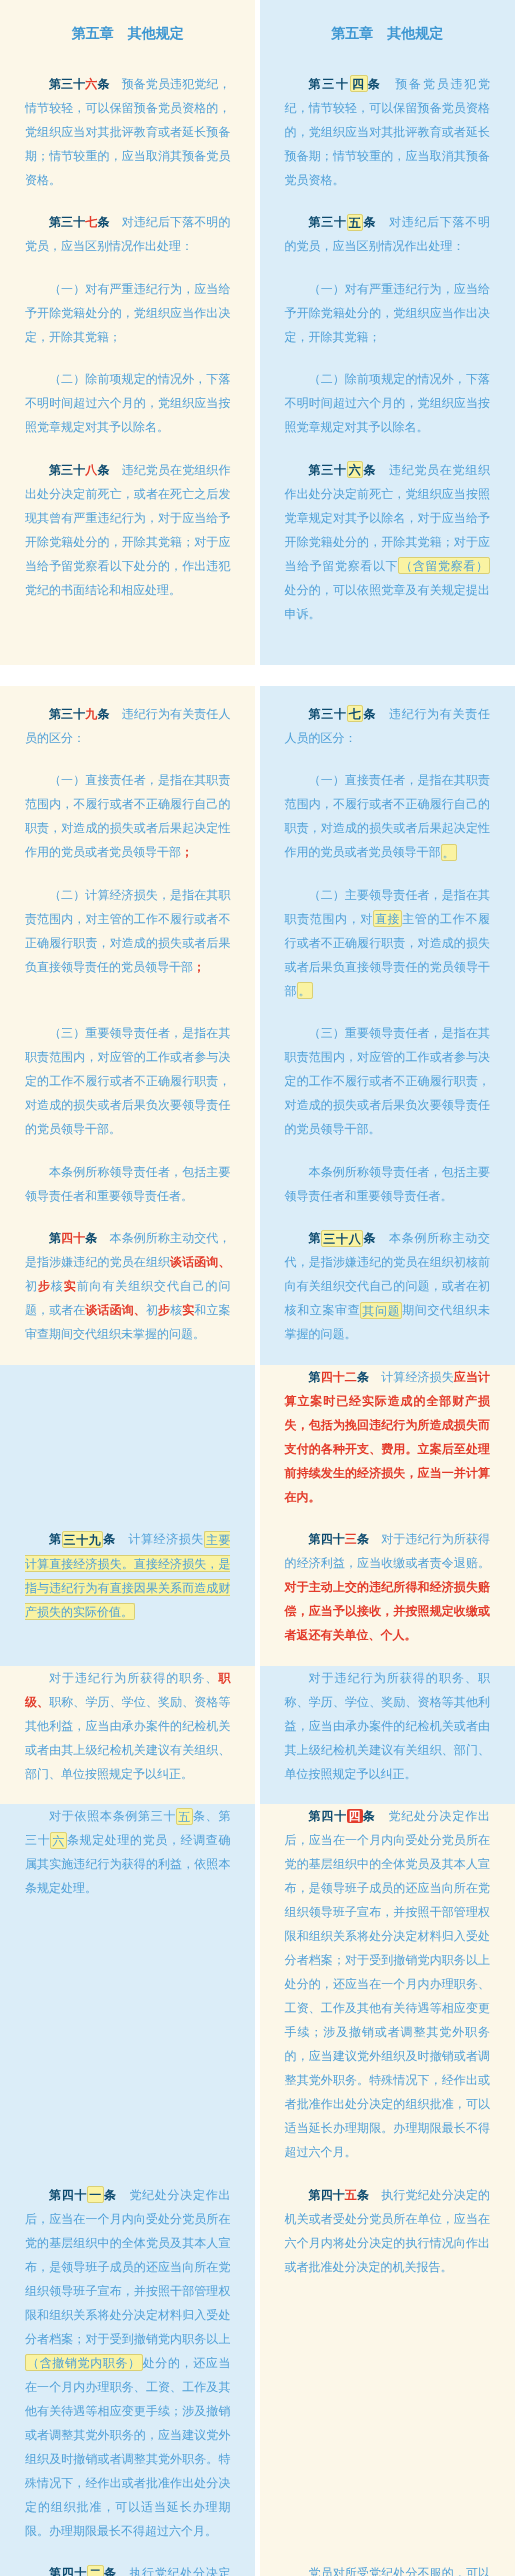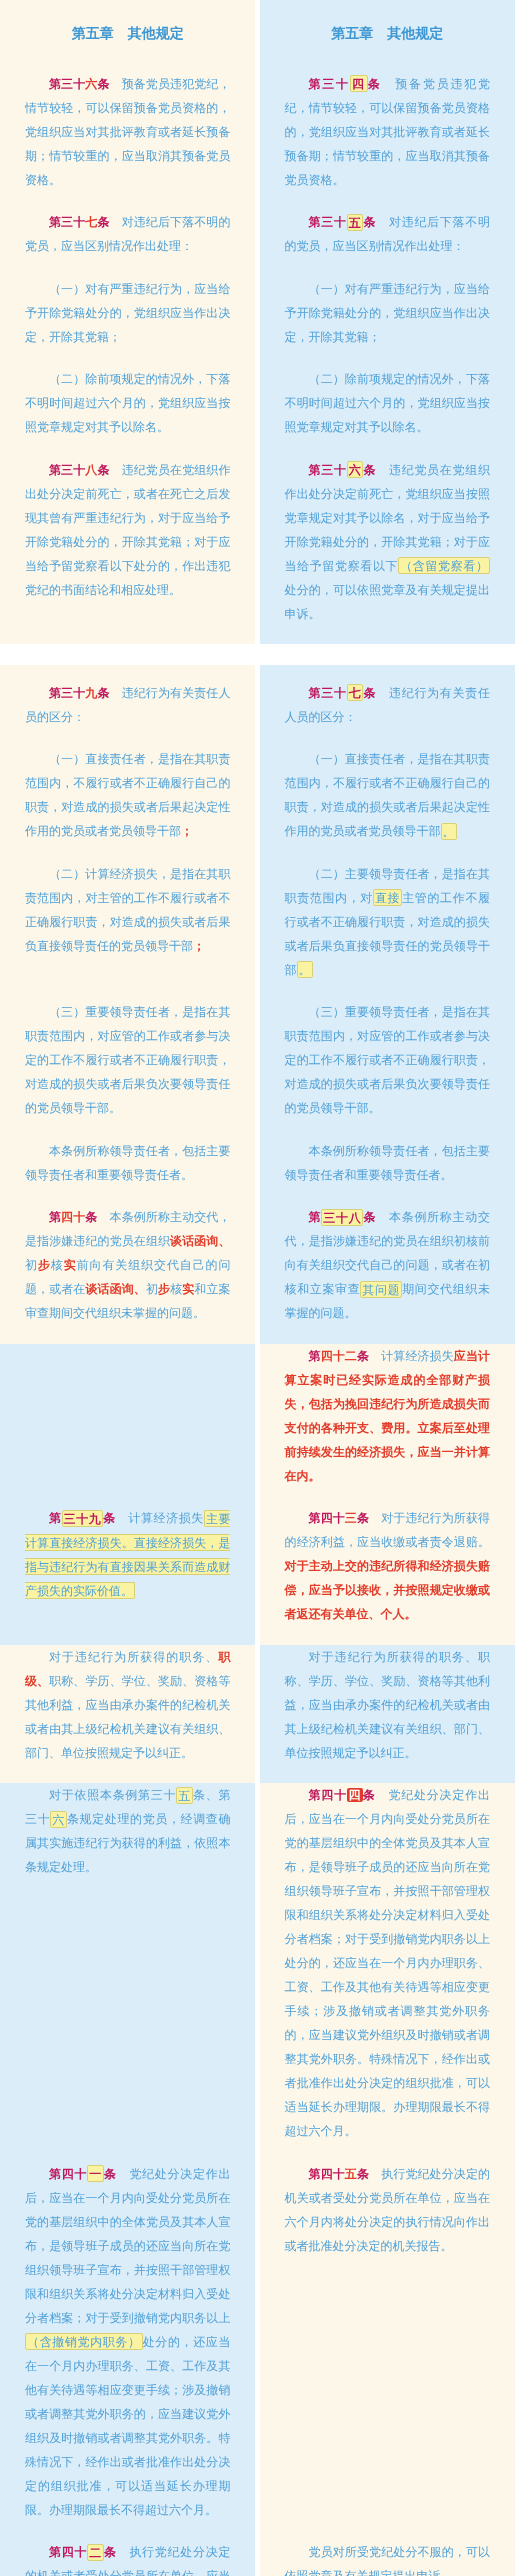--- a/index.html
+++ b/index.html
@@ -3,24 +3,24 @@
 <meta charset="utf-8">
 <style>
   html,body{margin:0;padding:0;background:#ffffff;}
   body{width:515px;font-family:"Liberation Sans","DejaVu Sans",sans-serif;}
   .doc{width:515px;}
   .section{display:grid;grid-template-columns:1fr 1fr;column-gap:4.1px;row-gap:0;margin-bottom:21px;}
   .cell{padding:0 25px;color:#4fa0d8;font-size:12px;line-height:24px;}
   .cell.l{background:#fcf7e8;}
   .cell.r{background:#dbedf8;}
   .cell.first{padding-top:15.5px;}
-  .cell.last{padding-bottom:0;}
+  .cell.last{padding-bottom:21px;}
   .para{text-indent:2em;text-align:justify;margin:0 0 18.5px;}
   .title{text-align:center;text-indent:0;font-weight:bold;font-size:14px;color:#3e97d2;margin:5.2px 0 27px;}
-  .bnum{font-weight:bold;color:#be185d;}
+  .bnum{font-weight:bold;color:#0c4a6e;}
   .redb{color:#e33b2a;font-weight:bold;}
   .redbox{background:#e33b2a;color:#ffffff;font-weight:bold;border-radius:2.1px;padding:0 1.5px;}
   .hl{background:#faf3a2;border:0.5px solid #d9cf74;border-radius:2.1px;padding:0.5px 1px;}
 </style>
 </head>
 <body>
 
 <div class="doc">
     <div class="section">
       <div class="cell l first">

